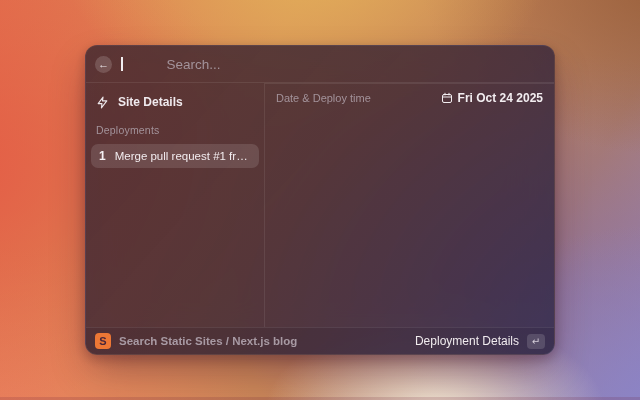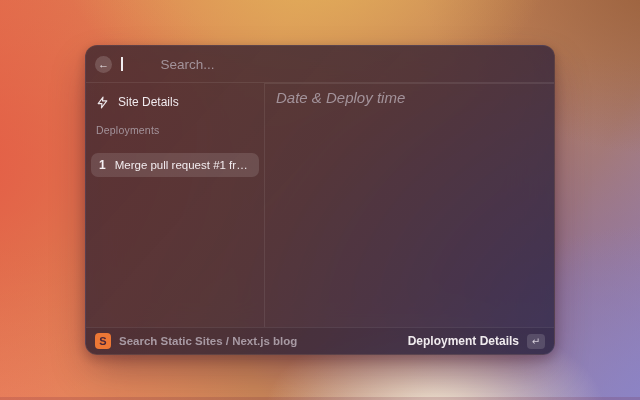--- a/index.html
+++ b/index.html
@@ -33,60 +33,60 @@
     color:#eee8ec;
   }
 
   
   .search-row { height:37px; flex:0 0 37px; display:flex; align-items:center;
     padding:0 9px; border-bottom:1px solid rgba(255,255,255,0.08); }
   .back-btn { width:17px; height:17px; border-radius:50%; border:none;
     background:rgba(255,255,255,0.16); color:#ece6ea; font-size:11px; line-height:16px;
     display:flex; align-items:center; justify-content:center; cursor:pointer; flex:0 0 17px; }
   .text-cursor { width:1.5px; height:14px; background:#f2edf0; margin-left:9px; flex:0 0 1.5px; }
-  .search-input { flex:1; margin-left:10px; background:transparent; border:none; outline:none;
+  .search-input { flex:1; margin-left:16px; background:transparent; border:none; outline:none;
     font-family:inherit; font-size:13.5px; color:#ece6ea;padding-left:28px; }
   .search-input::placeholder { color:#a3939b; opacity:1; }
 
   
   .main { flex:1; display:flex; min-height:0; }
   .sidebar { width:179px; flex:0 0 179px; border-right:1px solid rgba(255,255,255,0.08);
     padding:7px 5px; display:flex; flex-direction:column; }
   .side-row { height:24px; display:flex; align-items:center; gap:9px; padding:0 5px;
     border-radius:7px; cursor:pointer; }
-  .side-row .lbl { font-size:12px; font-weight:400; color:#f0eaee; }
-  .section-header { font-size:10.5px; color:#a3939b; margin:10px 0 17px 5px; letter-spacing:0.2px; }
+  .side-row .lbl { font-size:12px; font-weight:700; color:#f0eaee; }
+  .section-header { font-size:10.5px; color:#a3939b; margin:10px 0 8px 5px; letter-spacing:0.2px; }
   .list-item { height:24px; display:flex; align-items:center; gap:9px; padding:0 8px;
     border-radius:7px; cursor:pointer; }
   .list-item.selected { background:rgba(255,255,255,0.12); }
   .item-index { font-size:12px; font-weight:700; color:#f5f0f3; flex:0 0 auto; }
   .item-label { font-size:11.5px; color:#f2ecef; white-space:nowrap; overflow:hidden;
     text-overflow:ellipsis; min-width:0; }
 
   .detail { flex:1; display:flex; flex-direction:column; min-width:0; }
   .detail-body { flex:0 0 135px; padding:10px 11px; }
   .detail-title { font-size:12px; line-height:19px; font-weight:500; color:#ebe5e9; }
   .detail-commit { font-size:12px; line-height:17px; color:#e6e0e4; margin-top:7px; }
   .date-row { flex:0 0 28px; border-top:1px solid rgba(255,255,255,0.08);
     display:flex; align-items:center; justify-content:space-between; padding:0 11px; }
-  .date-label { font-size:15px; color:#a3939b;font-style:italic; }
+  .date-label { font-size:11px; color:#a3939b; }
   .date-value { display:flex; align-items:center; gap:5px; }
   .date-value .val { font-size:12px; font-weight:700; color:#f2edf0; }
   .detail-spacer { flex:1; }
 
   
   .footer { flex:0 0 27px; border-top:1px solid rgba(255,255,255,0.08);
     display:flex; align-items:center; padding:0 9px; gap:8px;
     background:rgba(22,14,30,0.12); }
   .app-logo { width:16px; height:16px; border-radius:4px; background:#ed7735;
     display:flex; align-items:center; justify-content:center;
     font-size:11px; font-weight:800; color:#49263a; flex:0 0 16px; }
   .footer-context { font-size:11.5px; color:#a89aa4;font-weight:bold; }
   .footer-spacer { flex:1; }
-  .footer-action { font-size:12px; font-weight:700; color:#f0ebee; cursor:pointer; }
+  .footer-action { font-size:12px; font-weight:400; color:#f0ebee; cursor:pointer; }
   .keycap { height:15px; min-width:18px; padding:0 4px; border-radius:4px;
     background:rgba(255,255,255,0.14); display:flex; align-items:center; justify-content:center;
     font-size:10px; color:#d4ccd8; cursor:pointer; }
 
   .icon-svg { display:block; flex:0 0 auto; }
 </style>
 </head>
 <body>
 
 <div class="wallpaper">
@@ -116,20 +116,29 @@
         <div class="list-item selected">
           <span class="item-index">1</span>
           <span class="item-label">Merge pull request #1 from seva...</span>
         </div>
       </div>
 
       <div class="detail">
 
         <div class="date-row">
           <span class="date-label">Date &amp; Deploy time</span>
+          <span class="date-value">
+            <svg class="icon-svg" width="12" height="12" viewBox="0 0 24 24" fill="none" stroke="#f2edf0" stroke-width="2" stroke-linecap="round" stroke-linejoin="round">
+              <rect x="3" y="5" width="18" height="16" rx="3"></rect>
+              <line x1="3" y1="10" x2="21" y2="10"></line>
+              <line x1="8" y1="2.5" x2="8" y2="6"></line>
+              <line x1="16" y1="2.5" x2="16" y2="6"></line>
+            </svg>
+            <span class="val">Fri Oct 24 2025</span>
+          </span>
         </div>
 
         <div class="detail-spacer"></div>
       </div>
     </div>
 
     <div class="footer">
       <div class="app-logo">
         <span>S</span>
       </div>

